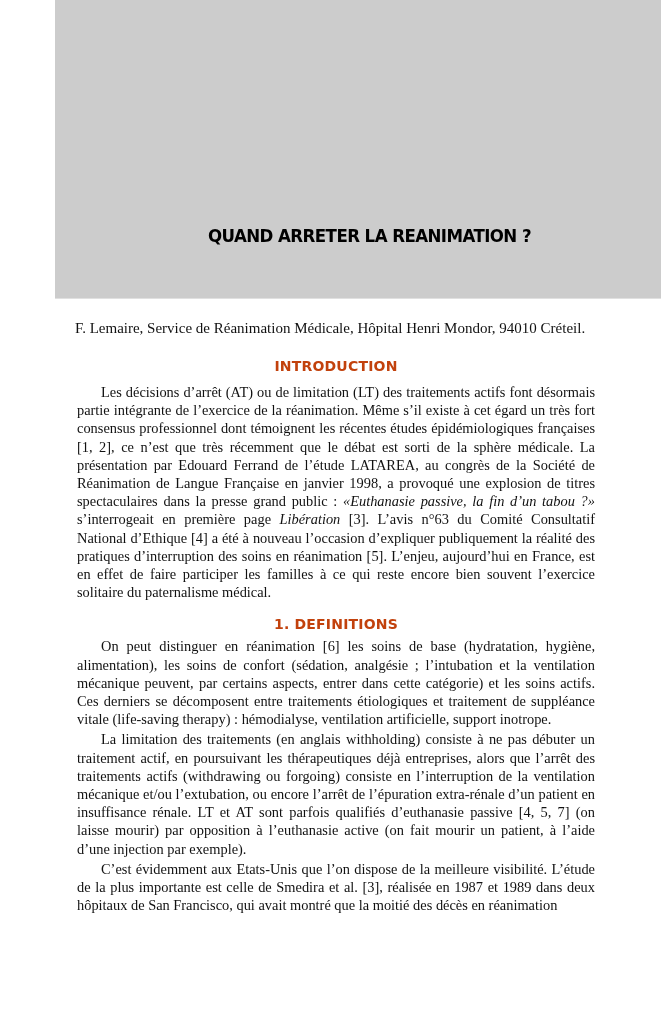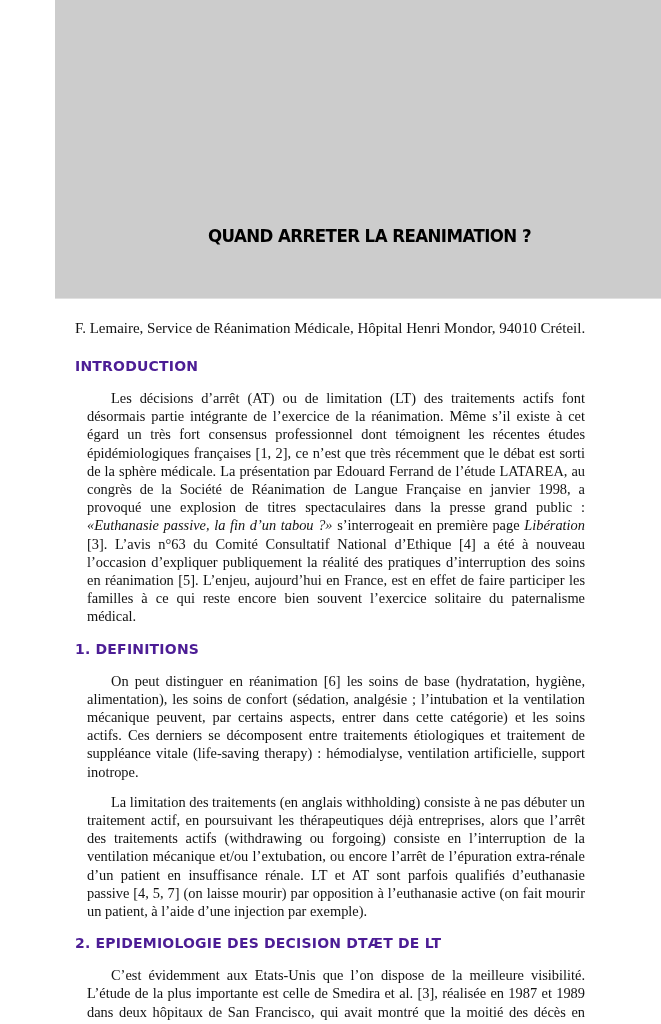--- a/index.html
+++ b/index.html
@@ -7,22 +7,22 @@
          font-family:"Liberation Serif","DejaVu Serif",serif; color:#111; }
   .header-box { position:absolute; left:55px; top:0; width:606px; height:298px;
                 background:#cccccc; border-bottom:1px solid #e0e0e0; }
   .title { position:absolute; left:208px; top:226px; margin:0;
            font-family:"DejaVu Sans","Liberation Sans",sans-serif; font-weight:900;
            font-size:17.5px; letter-spacing:-0.6px; color:#000; white-space:nowrap;
            transform:scaleX(0.95); transform-origin:left; }
   .content { position:absolute; left:75px; top:319px; width:522px; }
   .author { font-size:15px; line-height:18px; margin:0 0 18px 0; white-space:nowrap; }
   h2 { font-family:"DejaVu Sans","Liberation Sans",sans-serif; font-weight:bold;
-       font-size:14px; margin:0; line-height:22px; letter-spacing:0.2px; color:#4c1d95; }
-  p { font-size:14.4px; line-height:18.2px; margin:12px; text-align:justify; text-indent:24px; }
+       font-size:14px; margin:0; line-height:22px; letter-spacing:0.2px; color:#c2410c;text-align:center; }
+  p { font-size:14.4px; line-height:18.2px; margin:2px; text-align:justify; text-indent:24px; }
   .intro-h { margin-top:6px; margin-bottom:6px; }
   .def-h { margin-top:12px; }
   .epi-h { margin-top:12px; }
   em { font-style:italic; }
 </style>
 </head>
 <body>
 
 <div class="header-box">
 </div>
@@ -31,15 +31,14 @@
 <div class="content">
   <div class="author">F. Lemaire, Service de Réanimation Médicale, Hôpital Henri Mondor, 94010 Créteil.</div>
 
   <h2 class="intro-h">INTRODUCTION</h2>
   <p><span>Les décisions d’arrêt (AT) ou de limitation (LT) des traitements actifs font désormais partie intégrante de l’exercice de la réanimation. Même s’il existe à cet égard un très fort consensus professionnel dont témoignent les récentes études épidémiologiques françaises [1, 2], ce n’est que très récemment que le débat est sorti de la sphère médicale. La présentation par Edouard Ferrand de l’étude LATAREA, au congrès de la Société de Réanimation de Langue Française en janvier 1998, a provoqué une explosion de titres spectaculaires dans la presse grand public : </span><em>«Euthanasie passive, la fin d’un tabou ?»</em><span> s’interrogeait en première page </span><em>Libération</em><span> [3]. L’avis n°63 du Comité Consultatif National d’Ethique [4] a été à nouveau l’occasion d’expliquer publiquement la réalité des pratiques d’interruption des soins en réanimation [5]. L’enjeu, aujourd’hui en France, est en effet de faire participer les familles à ce qui reste encore bien souvent l’exercice solitaire du paternalisme médical.</span></p>
 
   <h2 class="def-h">1. DEFINITIONS</h2>
   <p>On peut distinguer en réanimation [6] les soins de base (hydratation, hygiène, alimentation), les soins de confort (sédation, analgésie ; l’intubation et la ventilation mécanique peuvent, par certains aspects, entrer dans cette catégorie) et les soins actifs. Ces derniers se décomposent entre traitements étiologiques et traitement de suppléance vitale (life-saving therapy) : hémodialyse, ventilation artificielle, support inotrope.</p>
   <p>La limitation des traitements (en anglais withholding) consiste à ne pas débuter un traitement actif, en poursuivant les thérapeutiques déjà entreprises, alors que l’arrêt des traitements actifs (withdrawing ou forgoing) consiste en l’interruption de la ventilation mécanique et/ou l’extubation, ou encore l’arrêt de l’épuration extra-rénale d’un patient en insuffisance rénale. LT et AT sont parfois qualifiés d’euthanasie passive [4, 5, 7] (on laisse mourir) par opposition à l’euthanasie active (on fait mourir un patient, à l’aide d’une injection par exemple).</p>
 
-  <h2 class="epi-h">2. EPIDEMIOLOGIE DES DECISION DTÆT DE LT</h2>
   <p>C’est évidemment aux Etats-Unis que l’on dispose de la meilleure visibilité. L’étude de la plus importante est celle de Smedira et al. [3], réalisée en 1987 et 1989 dans deux hôpitaux de San Francisco, qui avait montré que la moitié des décès en réanimation</p>
 </div>
 
 </body></html>

